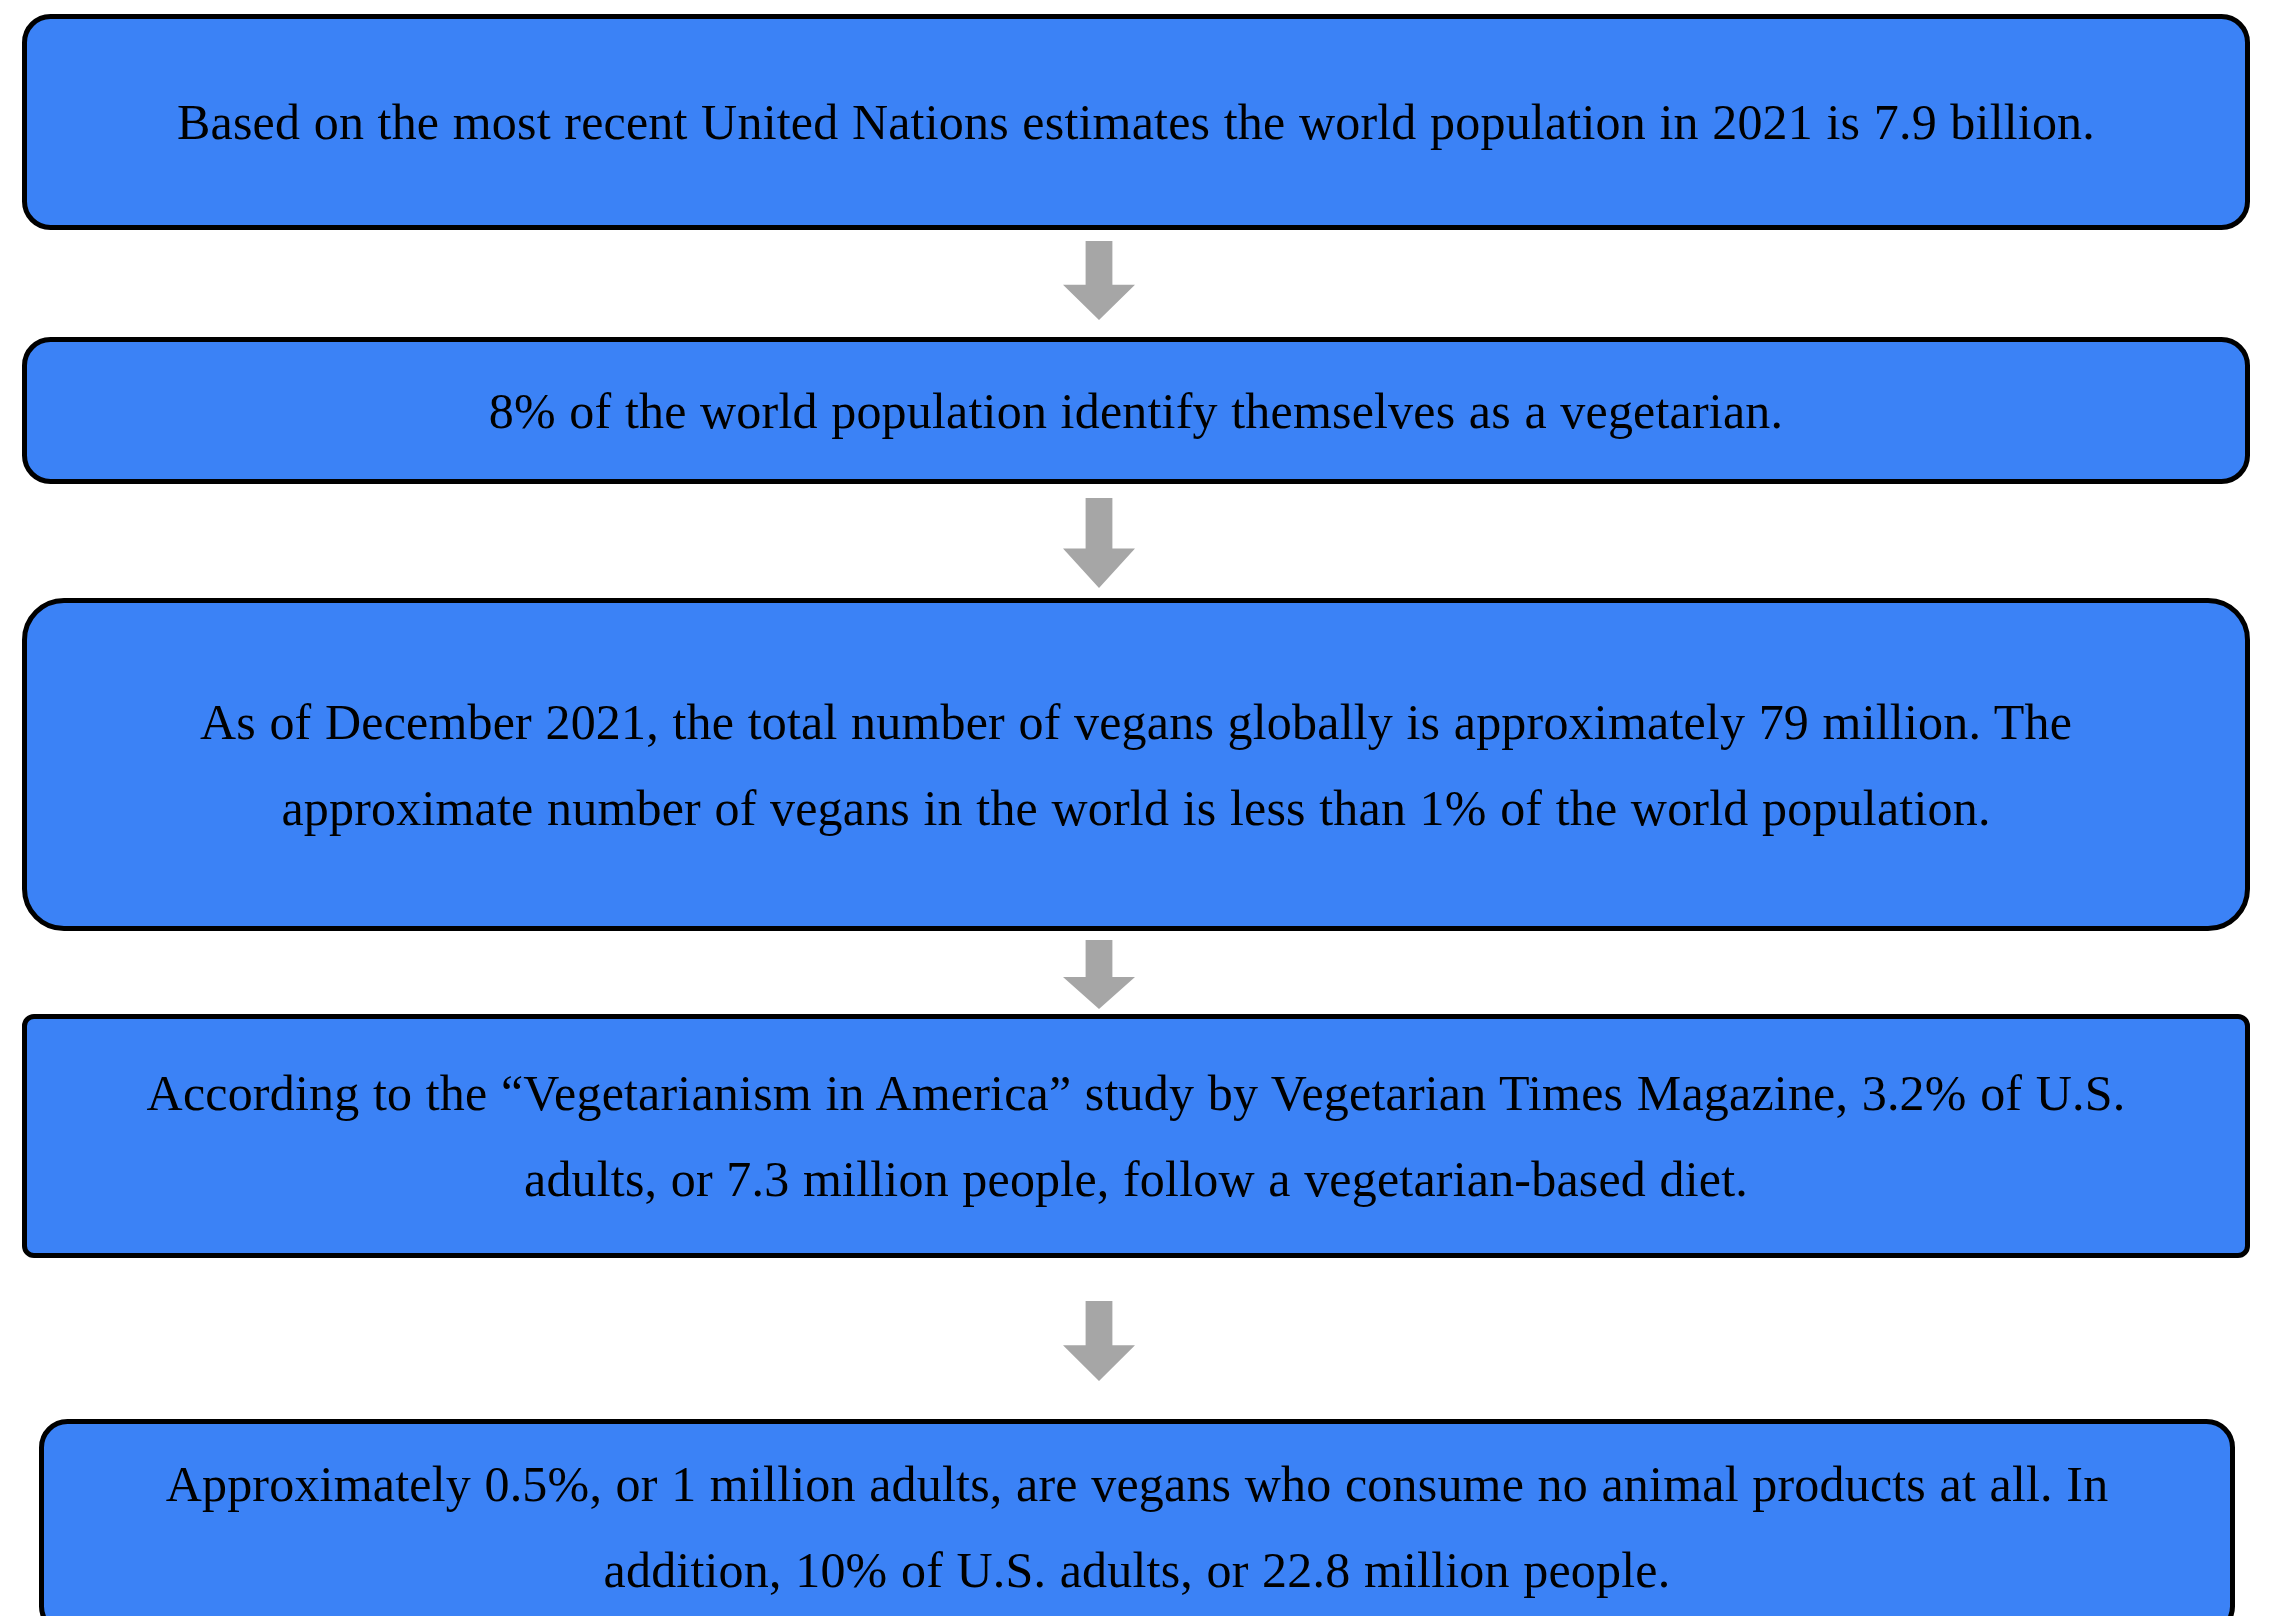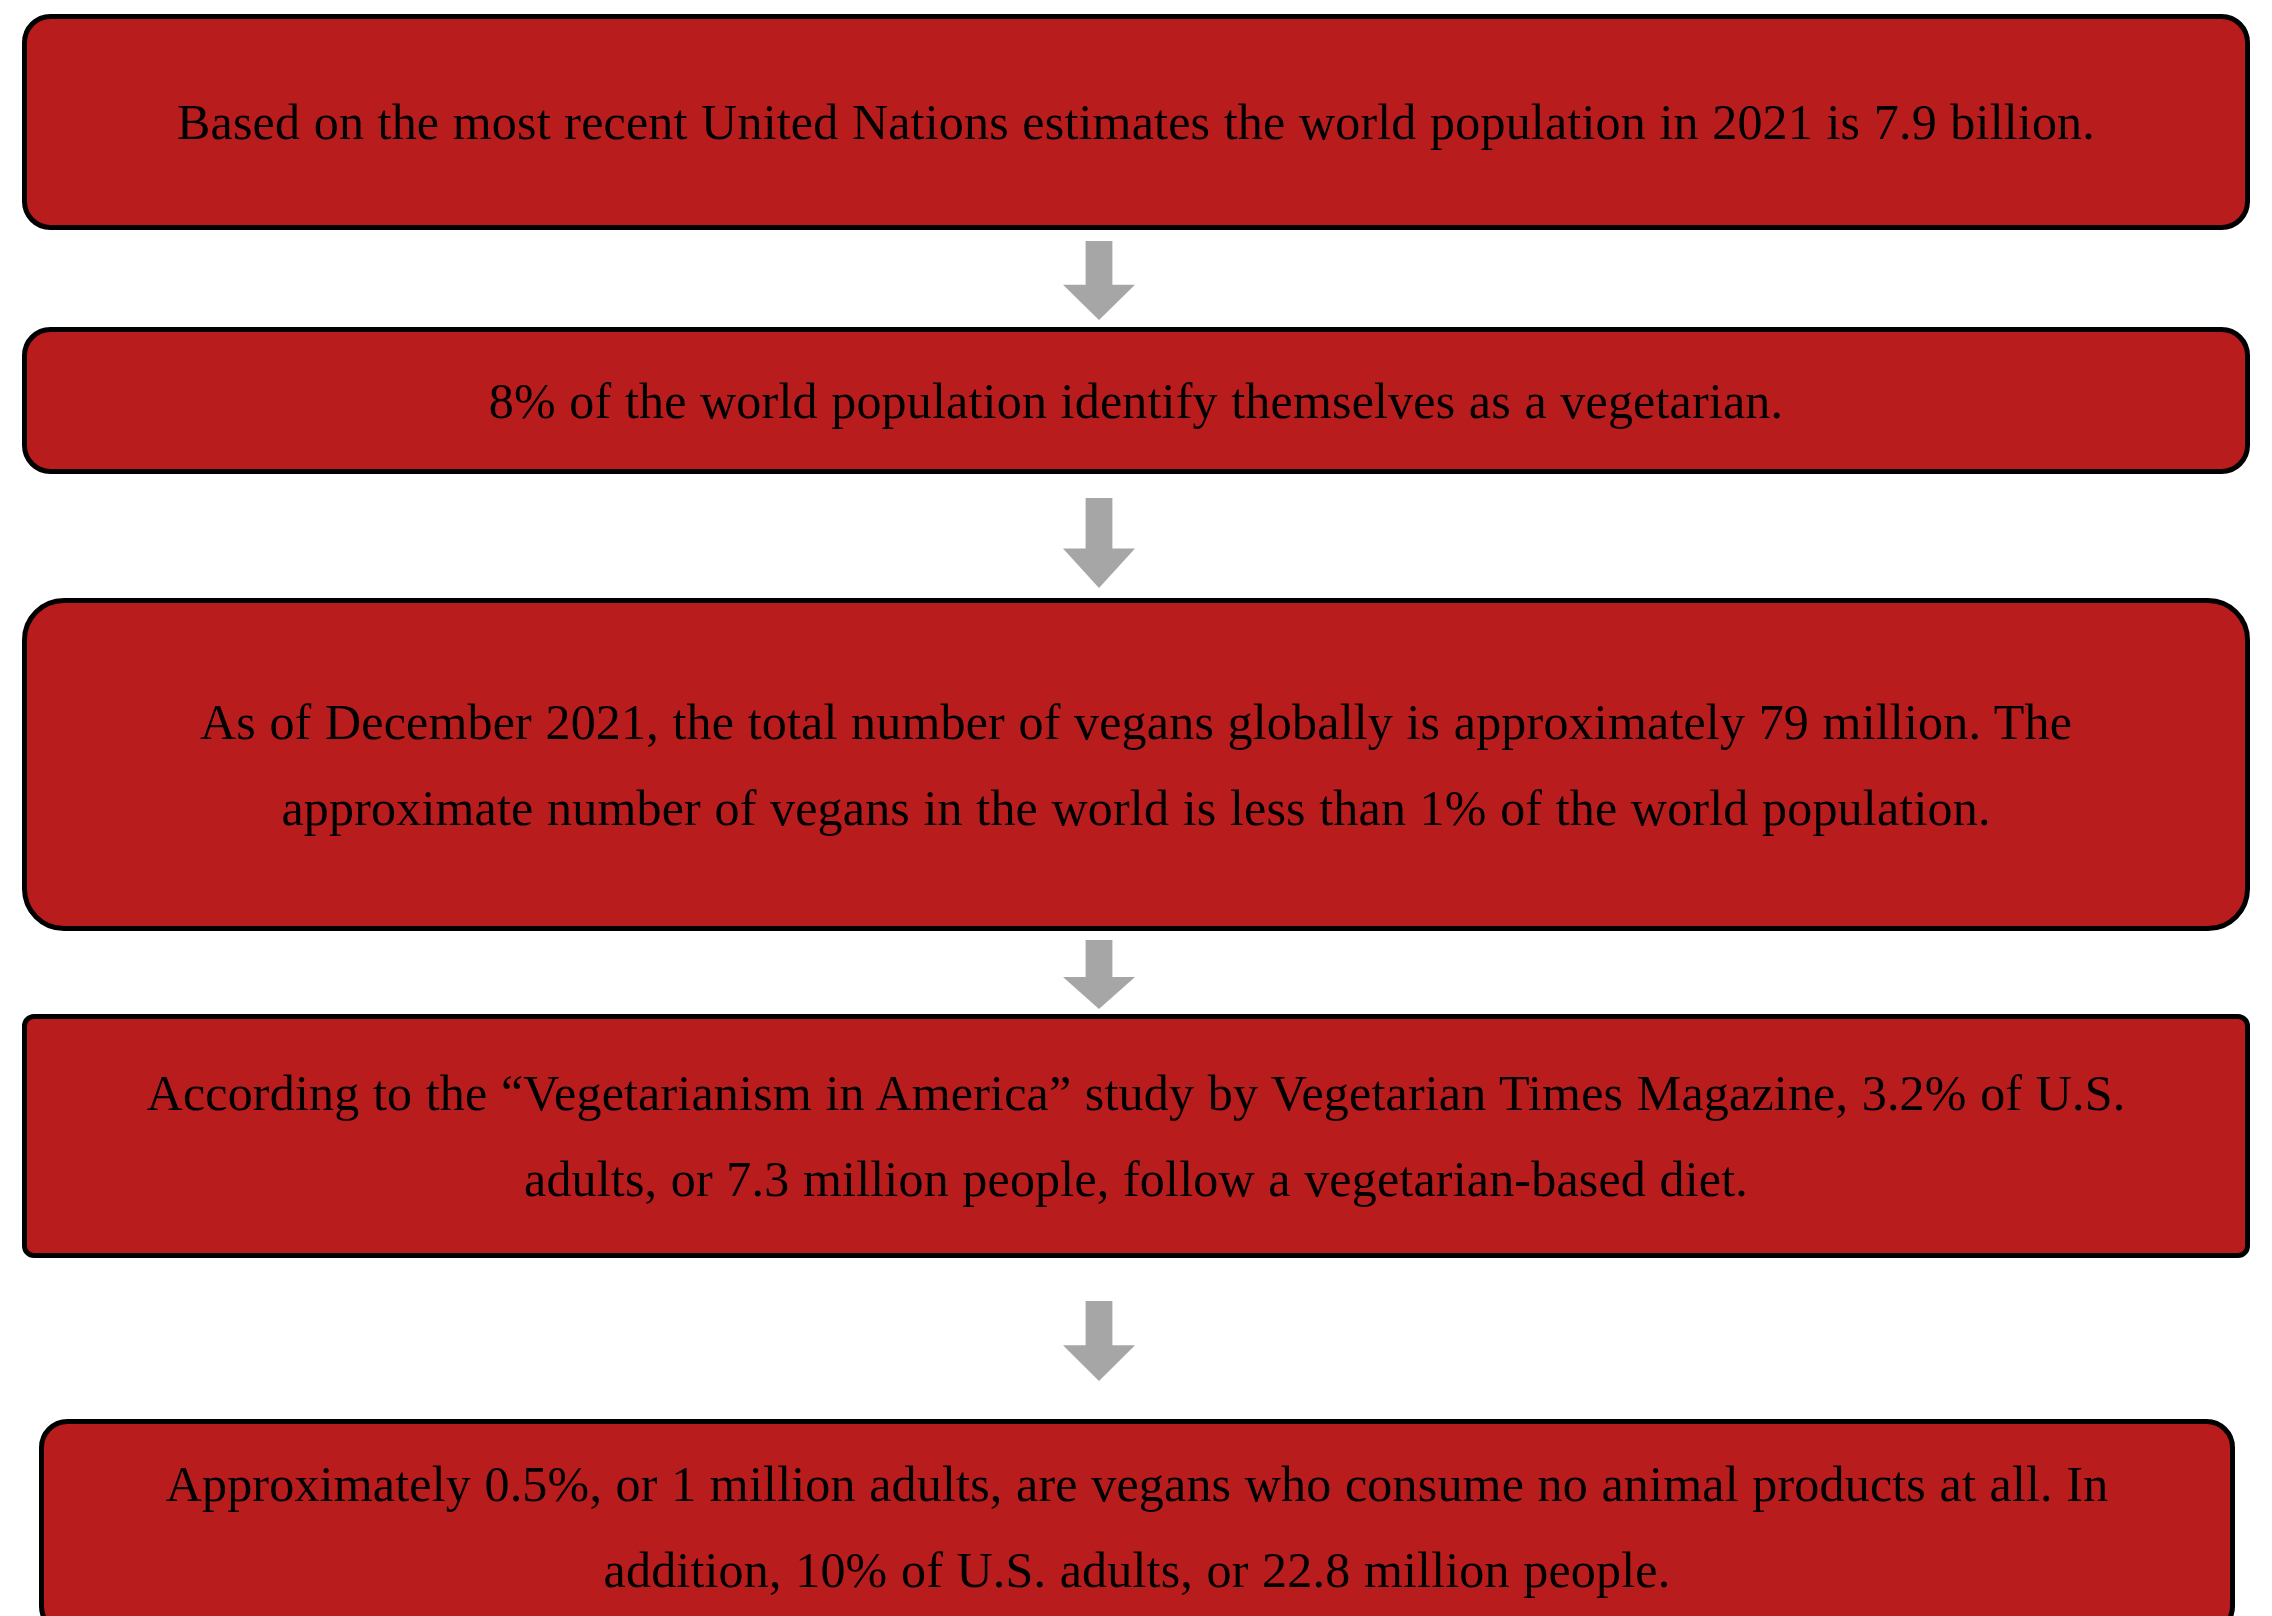--- a/index.html
+++ b/index.html
@@ -19,41 +19,41 @@
     position: relative;
     width: 2273px;
     height: 1616px;
     box-sizing: border-box;
   }
 
   
   .node {
     position: absolute;
     box-sizing: border-box;
-    background: #b91c1c;
+    background: #3b82f6;
     border: 5.9px solid #000000;
     display: flex;
     align-items: center;
     justify-content: center;
     text-align: center;
   }
   .node .node-text {
     display: block;
     width: 100%;
     padding: 0 34px;
     box-sizing: border-box;
     font-size: 50px;
     line-height: 1.72;
     letter-spacing: 0.2px;
     word-spacing: 0.8px;
   }
 
   
   .node-1 { left: 22px;  top: 14.2px;   width: 2228px; height: 216px; border-radius: 28.5px; }
-  .node-2 { left: 22px;  top: 327px;  width: 2228px; height: 147px; border-radius: 28.5px; }
+  .node-2 { left: 22px;  top: 337px;  width: 2228px; height: 147px; border-radius: 28.5px; }
   .node-3 { left: 22px;  top: 598px;  width: 2228px; height: 333px; border-radius: 42px; }
   .node-4 { left: 22px;  top: 1014px; width: 2228px; height: 244px; border-radius: 12px; }
   .node-5 { left: 39px;  top: 1391px; width: 2196px; height: 216px; border-radius: 28.5px; margin-top: 28px; }
 
   .node-3 .node-text { padding: 0 67px; }
   .node-4 .node-text { padding: 0 59px; }
   .node-5 .node-text { padding: 0 50px; }
 
   
   .arrow {

